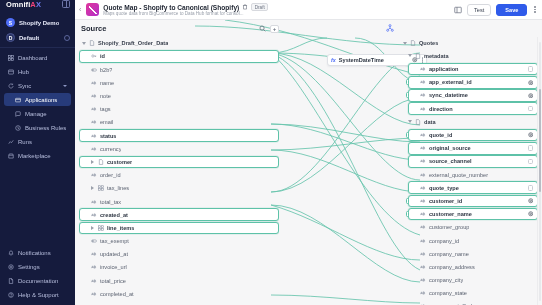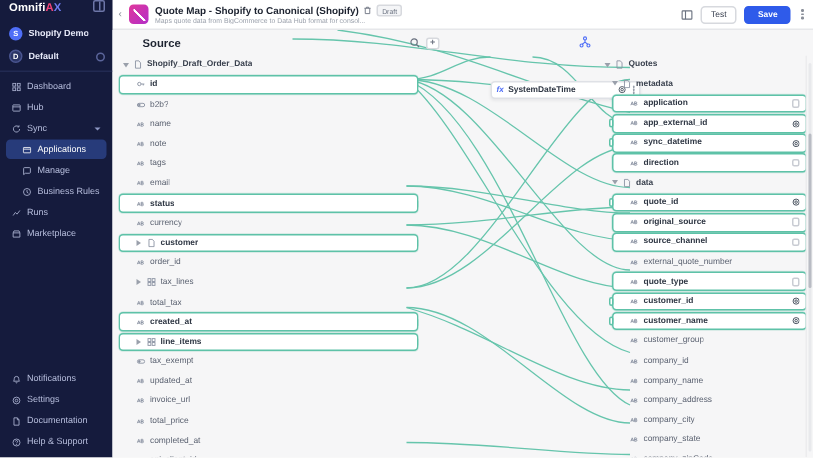--- a/index.html
+++ b/index.html
@@ -378,21 +378,21 @@
 
           <path d="M196 275 C 250 275, 300 283, 345 283"></path>
 
           <path d="M196 33 C 260 60, 300 230, 345 250"></path>
           <path d="M196 33 C 240 70, 290 200, 345 215"></path>
           <path d="M120 6 C 200 6, 260 25, 345 25"></path>
           <path d="M150 0 C 230 10, 280 40, 345 55"></path>
         </g>
       </svg>
 
-      <div class="pane-head" style="left:20px; width:198px; justify-content:space-between;">
+      <div class="pane-head" style="left:6px; width:198px; justify-content:space-between;">
         <span>Source</span>
         <span class="tools">
           <svg class="search-ic" viewBox="0 0 16 16" fill="none" stroke="currentColor" stroke-width="1.8">
               <circle cx="7" cy="7" r="4.8"></circle>
               <path d="M10.6 10.6 14.5 14.5"></path>
             </svg>
           <span class="mini-btn">+</span>
         </span>
       </div>
 

